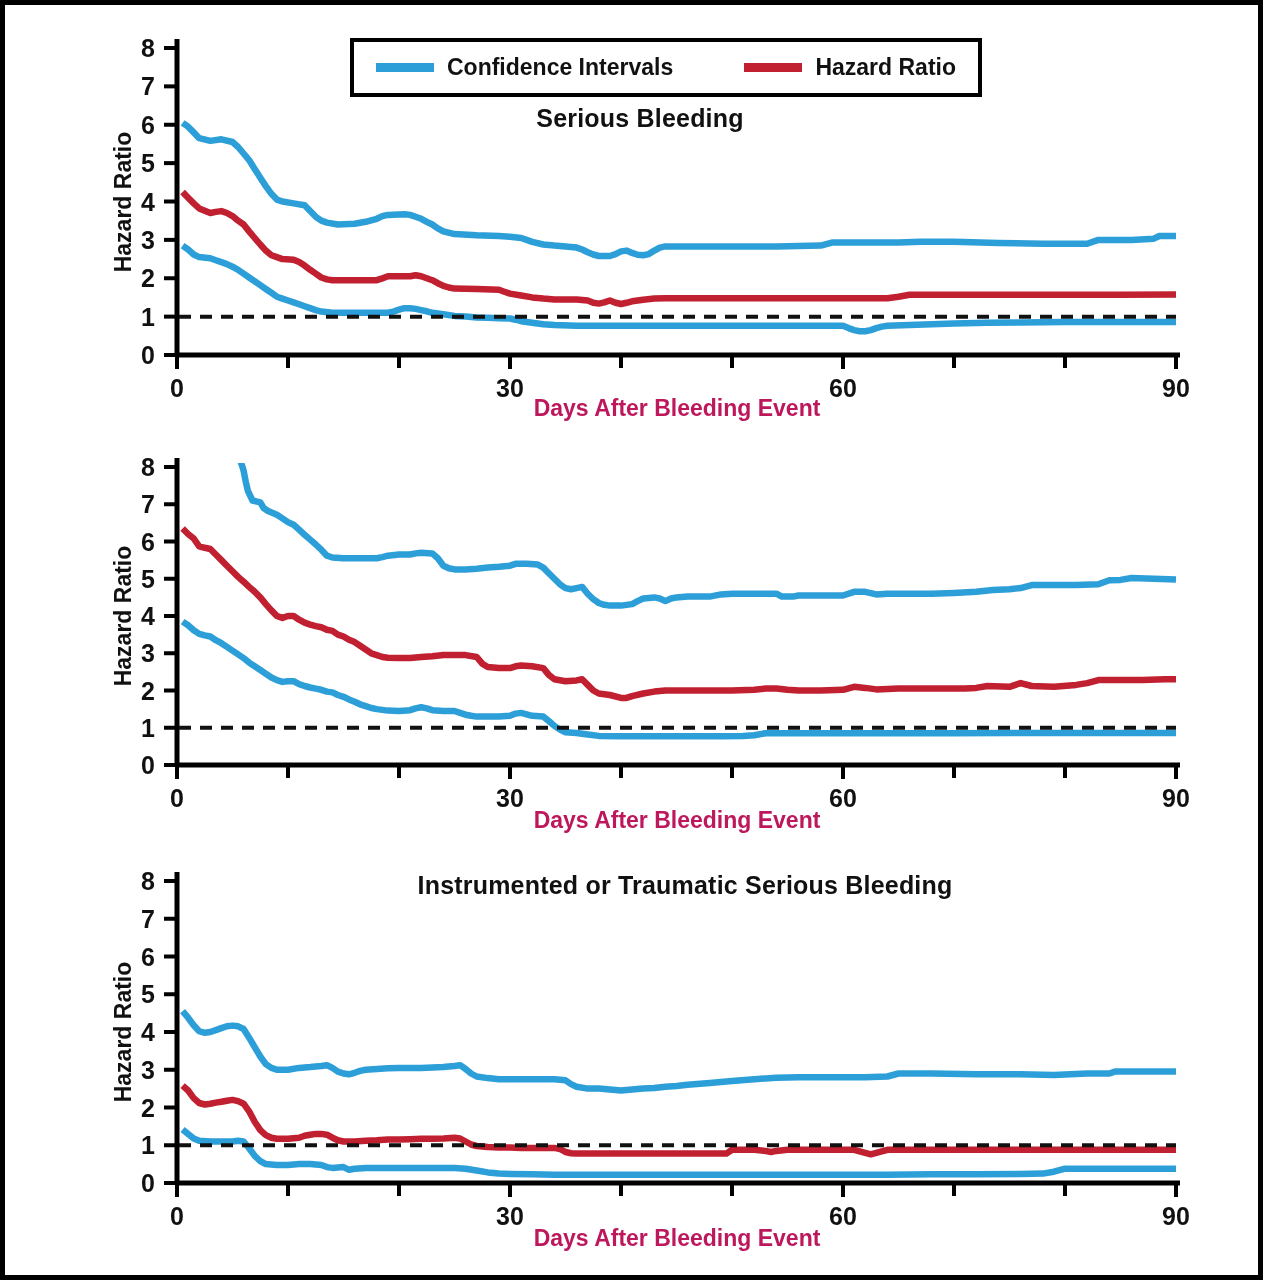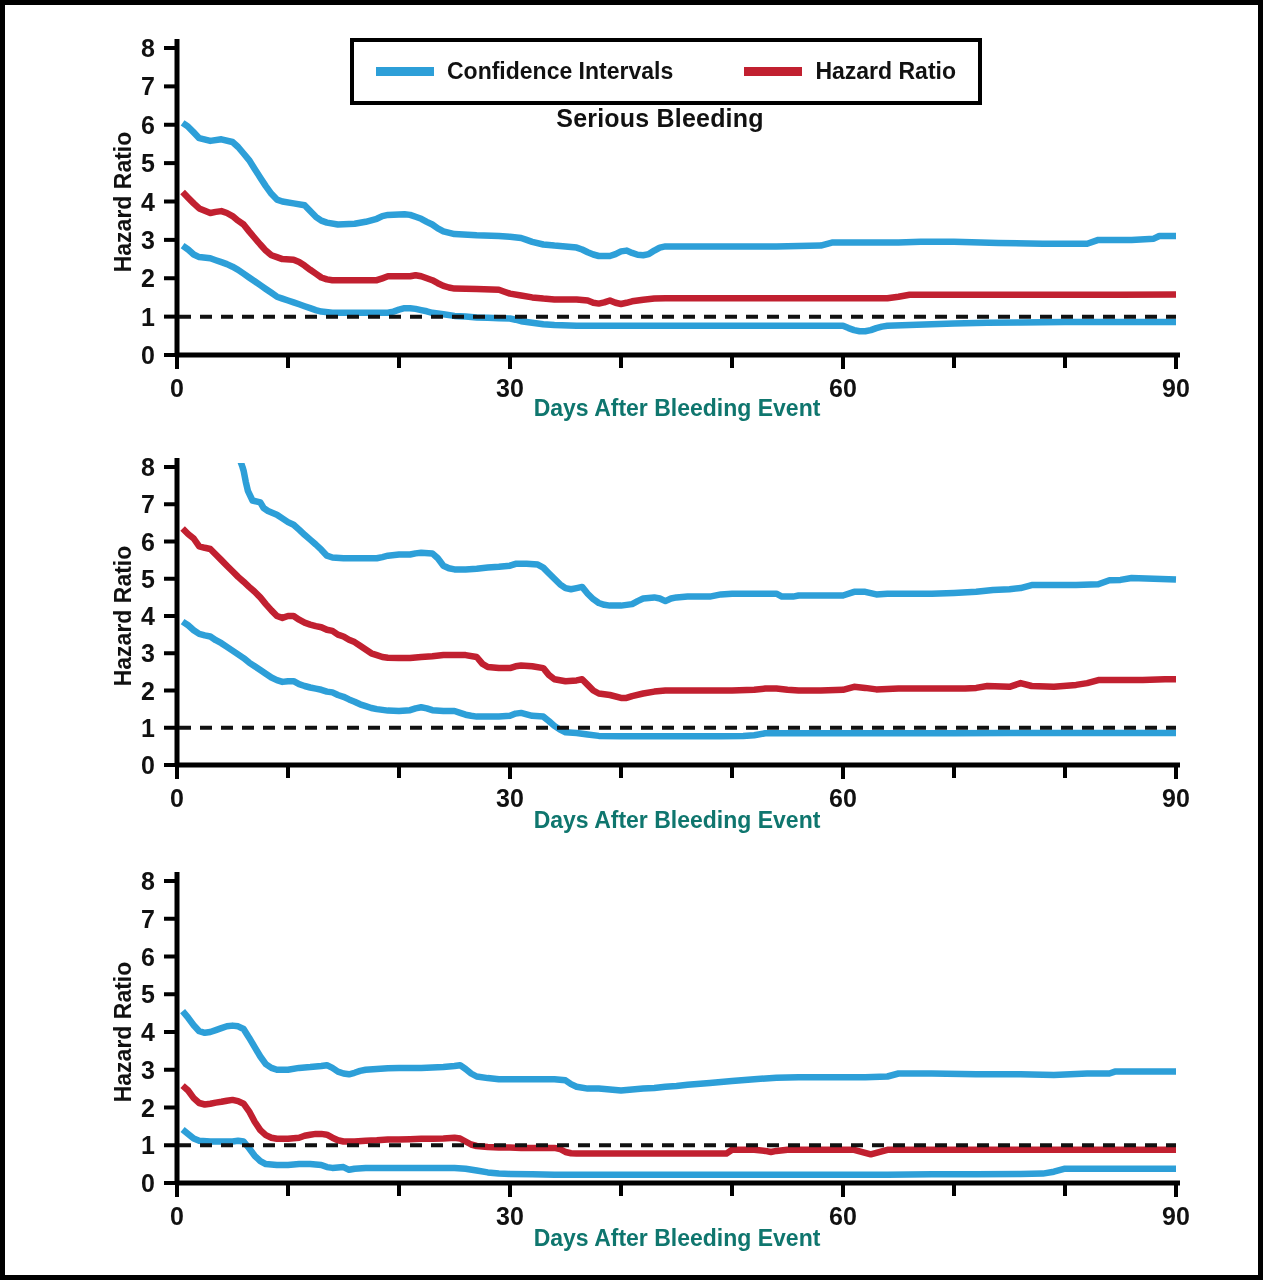--- a/index.html
+++ b/index.html
@@ -3,23 +3,23 @@
 <meta charset="utf-8">
 <style>
   html,body{margin:0;padding:0;background:#ffffff;}
   body{font-family:"Liberation Sans", sans-serif;}
   .figure{position:relative;width:1263px;height:1280px;background:#ffffff;border:5px solid #000;box-sizing:border-box;overflow:hidden;}
   .chart-svg{position:absolute;left:0;width:1263px;display:block;}
   #svg-c0{top:0;height:432px;}
   #svg-c1{top:430px;height:415px;}
   #svg-c2{top:845px;height:435px;}
   .chart-title{position:absolute;transform:translateX(-50%);font-size:25px;font-weight:bold;color:#111;white-space:nowrap;letter-spacing:0.2px;}
-  .x-label{position:absolute;transform:translateX(-50%);font-size:23px;font-weight:bold;color:#0f766e;white-space:nowrap;}
+  .x-label{position:absolute;transform:translateX(-50%);font-size:23px;font-weight:bold;color:#be185d;white-space:nowrap;}
   .y-label{position:absolute;transform:translate(-50%,-50%) rotate(-90deg);font-size:23px;font-weight:bold;color:#111;white-space:nowrap;}
-  .legend-box{position:absolute;left:345px;top:33px;width:632px;height:67px;border:4px solid #000;box-sizing:border-box;display:flex;align-items:center;justify-content:space-between;padding:0 22px;background:#fff;}
+  .legend-box{position:absolute;left:345px;top:33px;width:632px;height:59px;border:4px solid #000;box-sizing:border-box;display:flex;align-items:center;justify-content:space-between;padding:0 22px;background:#fff;}
   .legend-item{display:flex;align-items:center;gap:13px;}
   .legend-swatch{width:58px;height:9px;display:inline-block;}
   .legend-text{font-size:23px;font-weight:bold;color:#111;white-space:nowrap;}
   svg text{font-family:"Liberation Sans", sans-serif;font-weight:bold;fill:#111;}
 </style>
 </head>
 <body>
 
 <div class="figure">
 
@@ -27,21 +27,22 @@
     <div class="legend-item">
       <span class="legend-swatch" style="background-color: rgb(45, 159, 216);"></span>
       <span class="legend-text">Confidence Intervals</span>
     </div>
     <div class="legend-item">
       <span class="legend-swatch" style="background-color: rgb(193, 32, 48);"></span>
       <span class="legend-text">Hazard Ratio</span>
     </div>
   </div>
 
-  <div class="chart-title" style="left:655px;top:99px;">Serious Bleeding</div>
+  <div class="chart-title" style="left:635px;top:99px;">Serious Bleeding</div>
+  <div class="chart-title" style="left:680px;top:866px;">Instrumented or Traumatic Serious Bleeding</div>
 
   <div class="y-label" style="left:118px;top:197px;">Hazard Ratio</div>
   <div class="y-label" style="left:118px;top:611px;">Hazard Ratio</div>
   <div class="y-label" style="left:118px;top:1027px;">Hazard Ratio</div>
 
   <div class="x-label" style="left:672px;top:390px;">Days After Bleeding Event</div>
   <div class="x-label" style="left:672px;top:802px;">Days After Bleeding Event</div>
   <div class="x-label" style="left:672px;top:1220px;">Days After Bleeding Event</div>
 
   <svg id="svg-c0" class="chart-svg">

